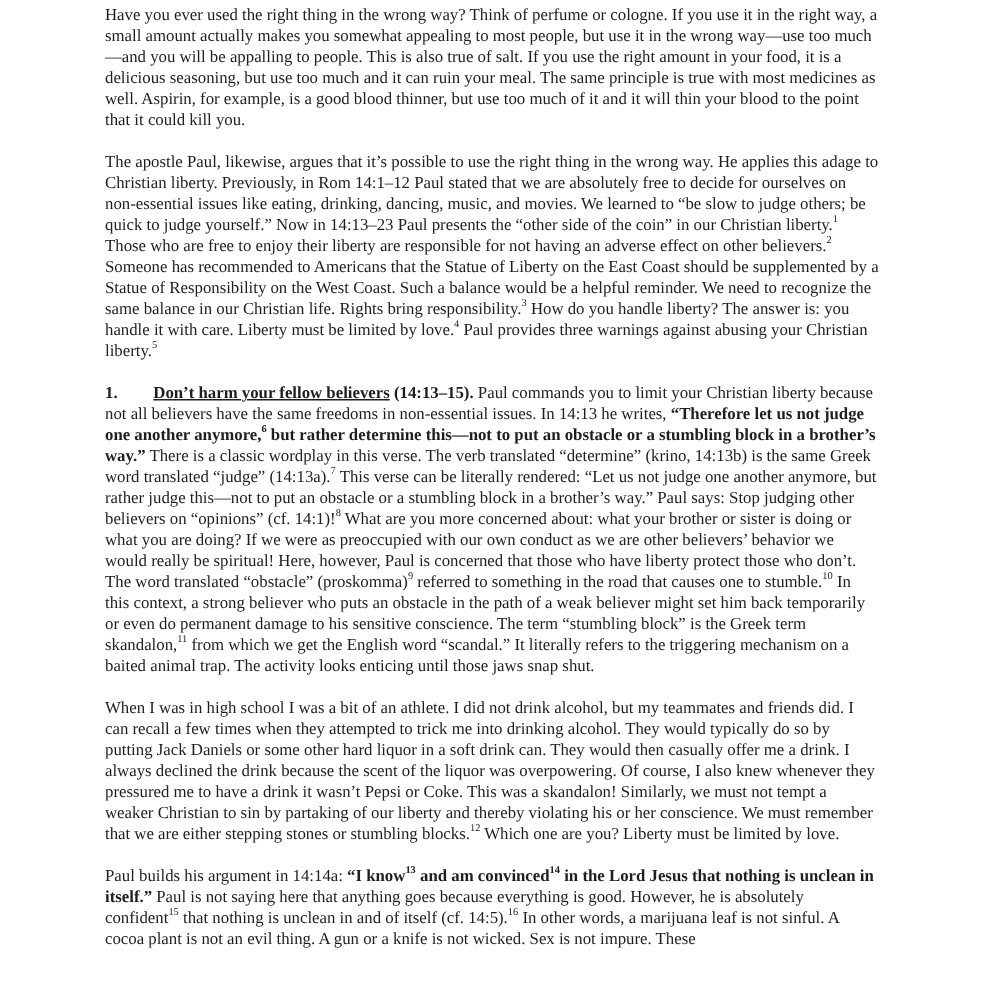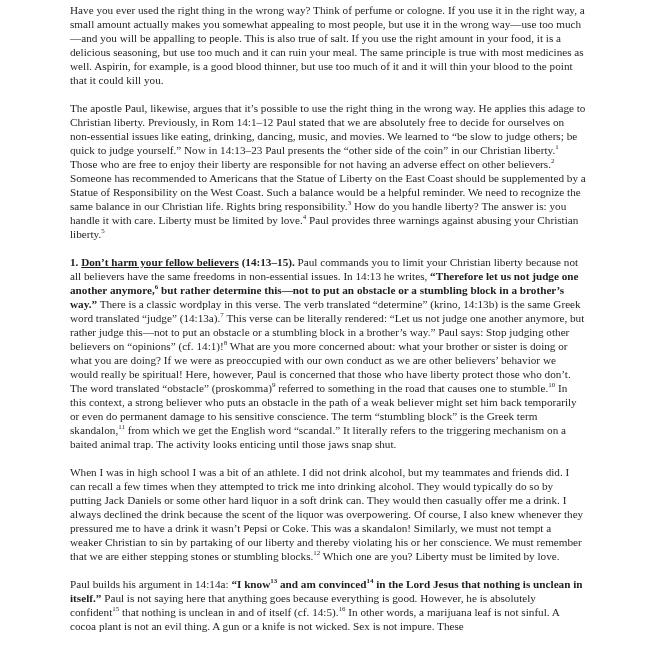--- a/index.html
+++ b/index.html
@@ -20,21 +20,21 @@
     line-height: 14px;
     color: #1e1e1e;
     text-align: left;
   }
   p.para {
     margin: 0 0 14px 0;
     padding: 0;
   }
   .b { font-weight: bold; }
   .i { }
-  .u { text-decoration: underline; }
+  .u { text-decoration: underline; margin-left: 21px; }
   sup.fn {
     font-size: 0.62em;
     line-height: 0;
     vertical-align: super;
   }
 </style>
 </head>
 <body>
 
 <div class="page">

